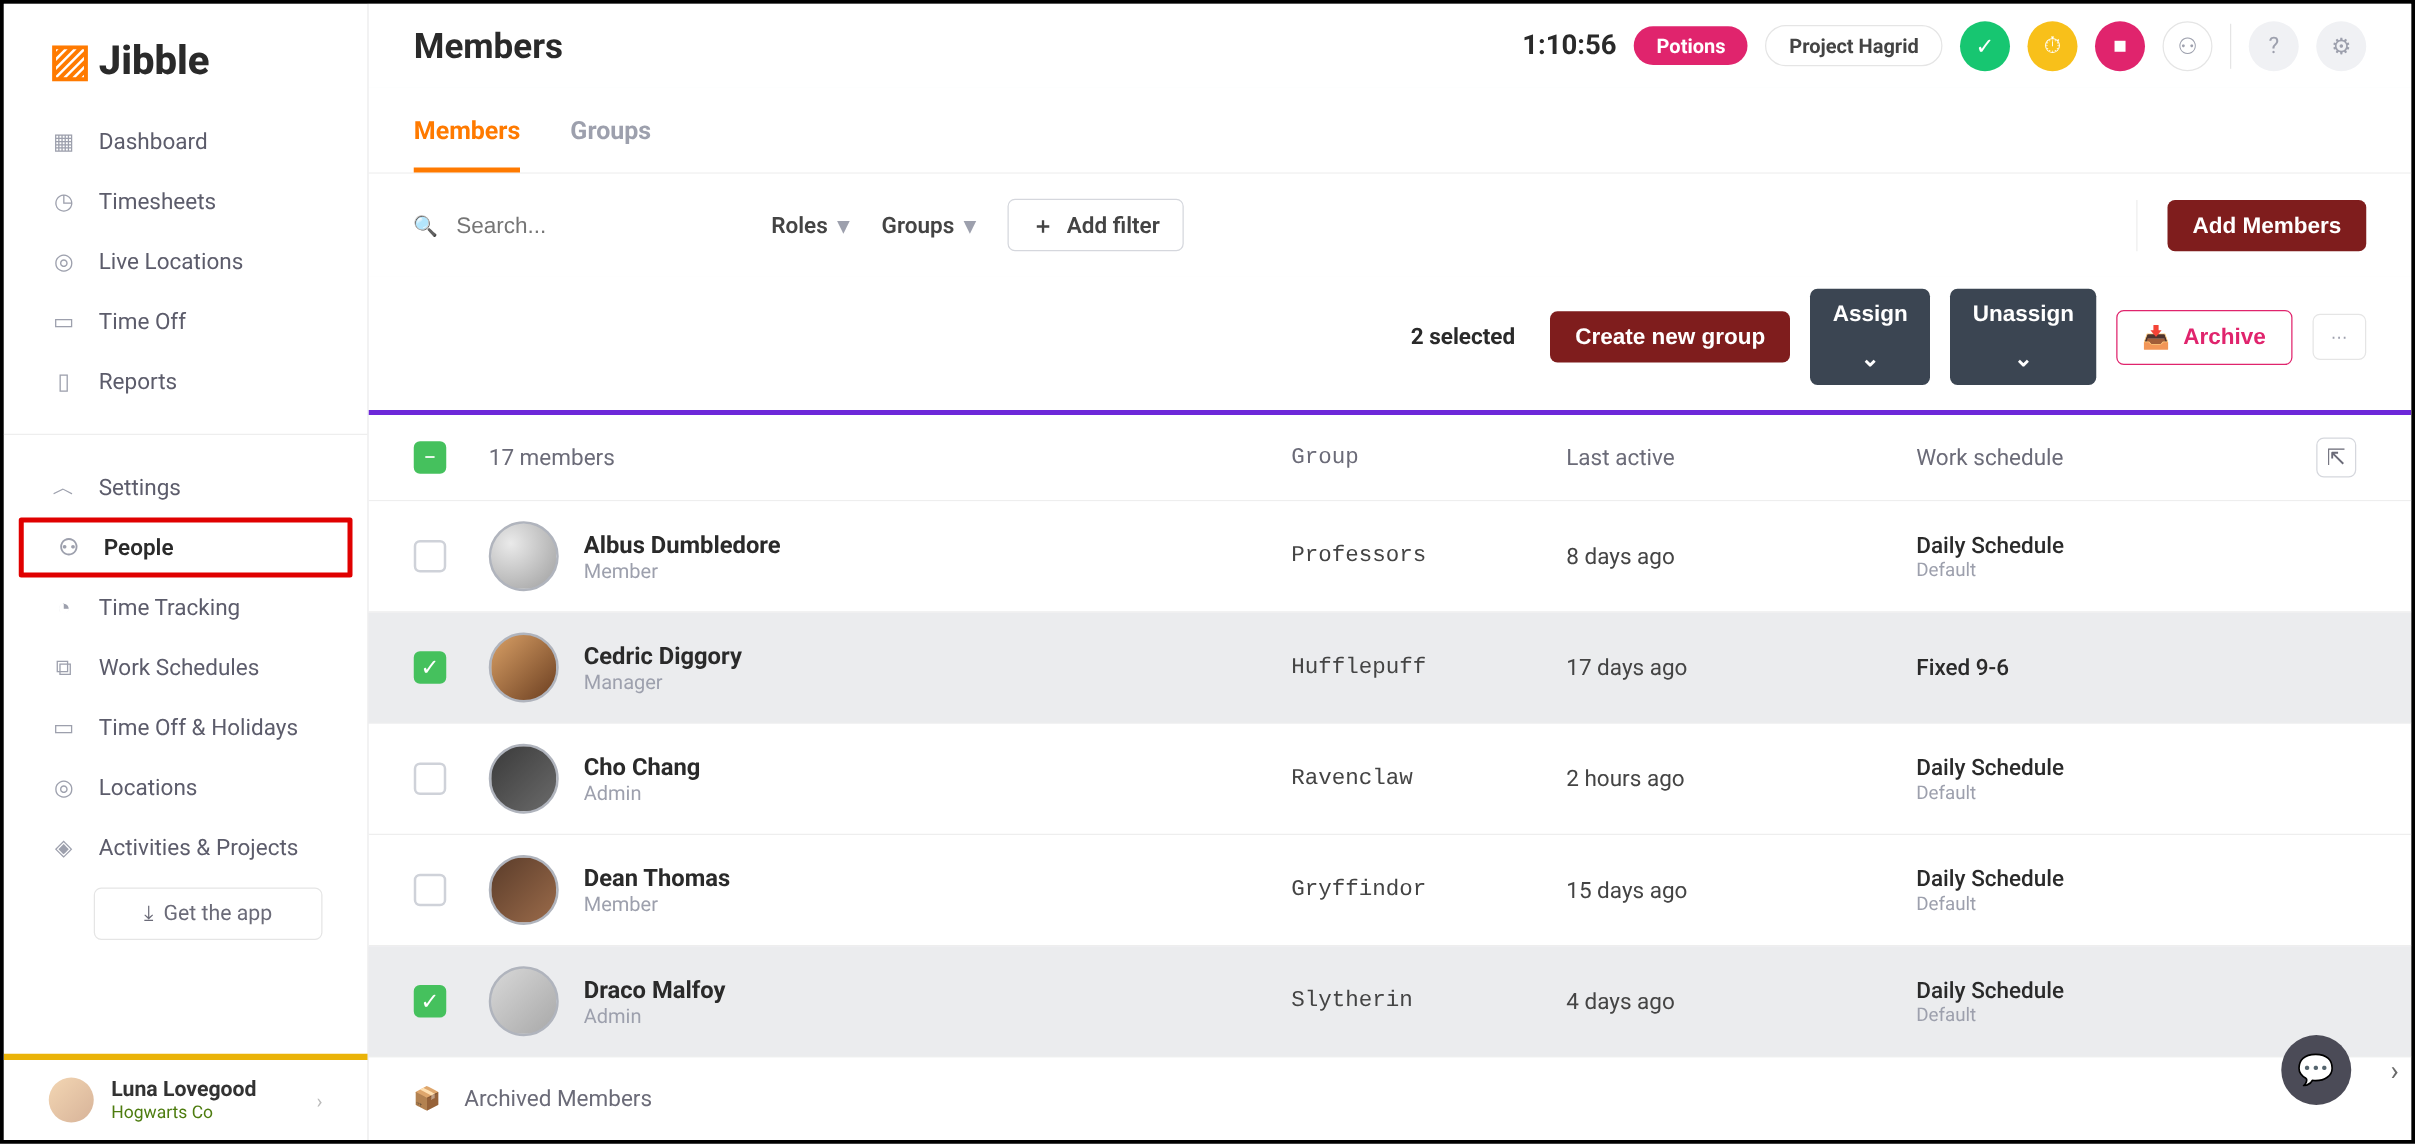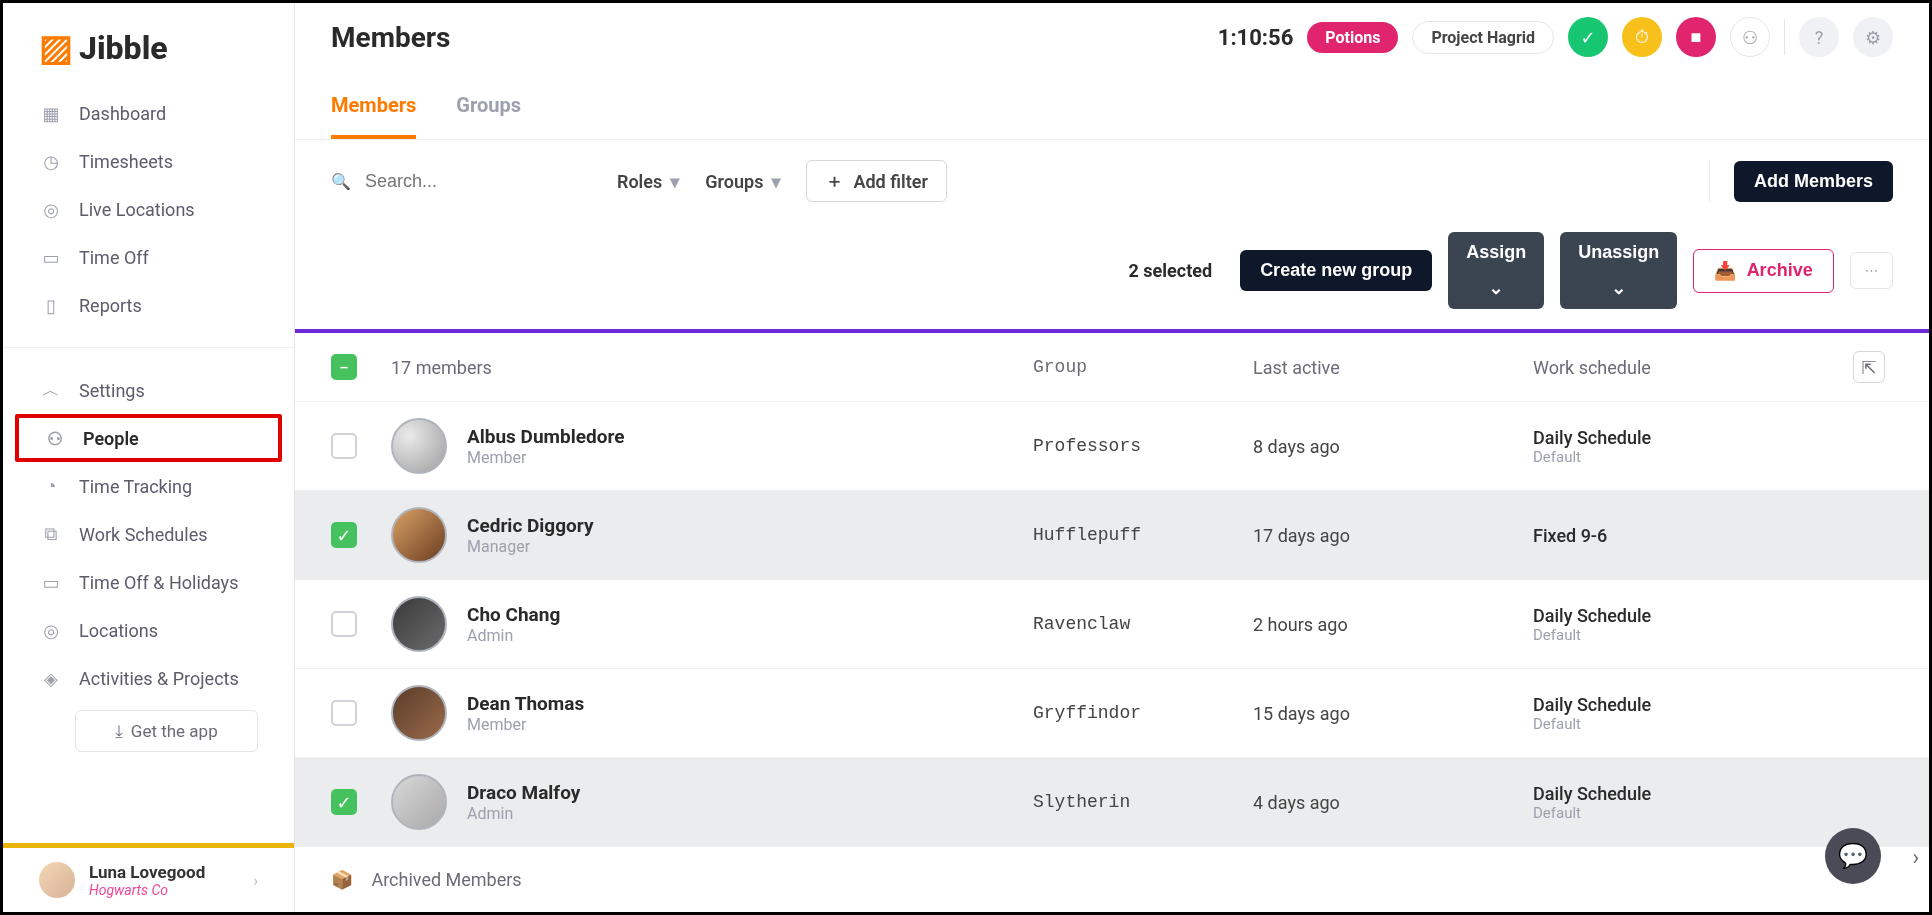--- a/index.html
+++ b/index.html
@@ -99,21 +99,21 @@
       padding: 14px 36px;
       cursor: pointer;
     }
     .avatar-small {
       width: 36px;
       height: 36px;
       border-radius: 50%;
       background: linear-gradient(135deg,#f3d6b3,#d7b399);
     }
     .user-info .uname { font-weight: 700; font-size: 17px; color: #333; }
-    .user-info .uorg { font-size: 14px; color: #ec4899; font-style: italic; }
+    .user-info .uorg { font-size: 14px; color: #4d7c0f; }
     .chev-right { margin-left: auto; color: #bbb; }
     .collapse-row {
       border-top: 1px solid #eee;
       text-align: center;
       padding: 16px 0;
       color: #9da0ad;
       font-size: 15px;
       letter-spacing: 2px;
       cursor: pointer;
     }
@@ -224,21 +224,21 @@
       padding: 8px 18px;
       display: inline-flex;
       align-items: center;
       gap: 10px;
       font-size: 18px;
       font-weight: 600;
       color: #444;
       cursor: pointer;
     }
     .btn-orange {
-      background: #0f172a;
+      background: #7f1d1d;
       color: #fff;
       border-radius: 6px;
       padding: 10px 20px;
       font-size: 18px;
       font-weight: 600;
       cursor: pointer;
       border: none;
     }
     .sel-bar {
       background: #fff;

